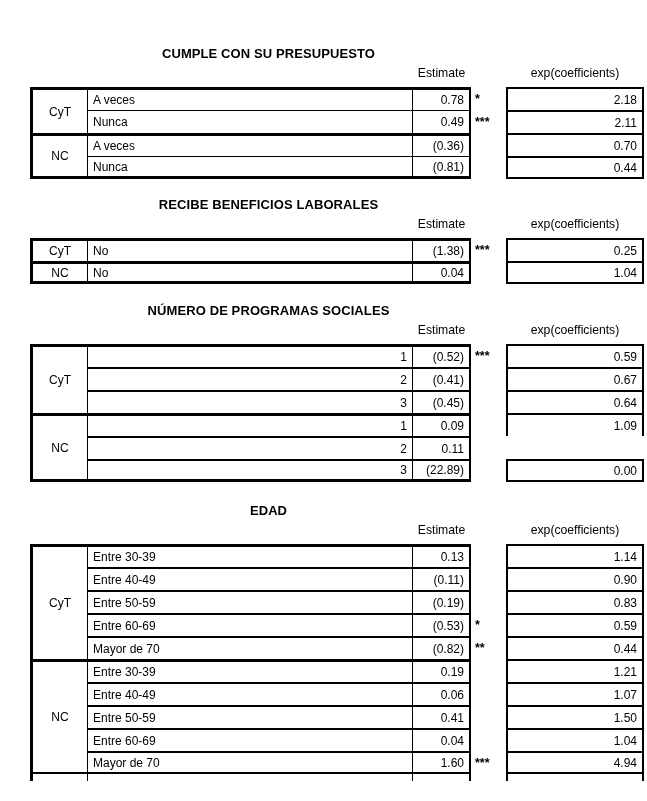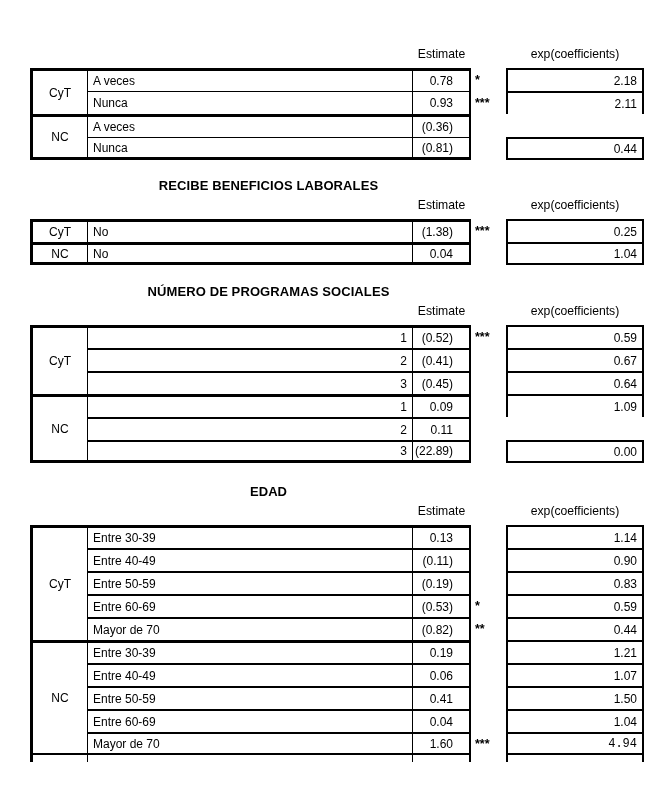--- a/index.html
+++ b/index.html
@@ -52,21 +52,21 @@
     border-left-width: 3px;
     border-right-width: 1.5px;
     border-top-width: 3px;
   }
   .grp-last { border-bottom-width: 3px; }
   .label { grid-column: 2; padding: 0 5px; border-top-width: 2px; justify-content: flex-start; }
   .label.alignr { justify-content: flex-end; }
   .est {
     grid-column: 3;
     justify-content: flex-end;
-    padding-right: 16px;
+    padding-right: 5px;
     border-left-width: 1.5px;
     border-right-width: 2px;
     border-top-width: 2px;
   }
   .stars {
     grid-column: 4;
     padding-left: 4px;
     font-weight: bold;
     font-size: 12.5px;
     justify-content: flex-start;
@@ -94,38 +94,40 @@
   .sliver.group { border-left-width: 3px; border-right-width: 1.5px; }
   .sliver.est { border-left-width: 1.5px; border-right-width: 2px; }
   .sliver.exp { border-left-width: 2px; border-right-width: 2px; }
 </style>
 </head>
 <body>
 
 <div class="doc">
   <div id="sections">
   <section class="section s0">
+    <div class="title">CUMPLE CON SU PRESUPUESTO</div>
     <div class="headrow">
       <div class="head-est">Estimate</div>
       <div class="head-exp">exp(coefficients)</div>
     </div>
     <div class="grid thin">
           <div class="c group" style="grid-area: 1 / 1 / span 2;">CyT</div>
           <div class="c label grp-start" style="grid-area: 1 / 2;">A veces</div>
           <div class="c est grp-start" style="grid-area: 1 / 3;">0.78</div>
           <div class="c stars" style="grid-area: 1 / 4;">*</div>
           <div class="c exp" style="grid-area: 1 / 5;">2.18</div>
           <div class="c label" style="grid-area: 2 / 2;">Nunca</div>
-          <div class="c est" style="grid-area: 2 / 3;">0.93</div>
+          <div class="c est" style="grid-area: 2 / 3;">0.49</div>
           <div class="c stars" style="grid-area: 2 / 4;">***</div>
           <div class="c exp" style="grid-area: 2 / 5;">2.11</div>
           <div class="c group grp-last" style="grid-area: 3 / 1 / span 2;">NC</div>
           <div class="c label grp-start" style="grid-area: 3 / 2;">A veces</div>
           <div class="c est grp-start" style="grid-area: 3 / 3;">(0.36)</div>
           <div class="c stars" style="grid-area: 3 / 4;"></div>
+          <div class="c exp" style="grid-area: 3 / 5;">0.70</div>
           <div class="c label row-last" style="grid-area: 4 / 2;">Nunca</div>
           <div class="c est row-last" style="grid-area: 4 / 3;">(0.81)</div>
           <div class="c stars" style="grid-area: 4 / 4;"></div>
           <div class="c exp row-last" style="grid-area: 4 / 5;">0.44</div>
         </div>
   </section>
 
   <section class="section s1">
     <div class="title">RECIBE BENEFICIOS LABORALES</div>
     <div class="headrow">
@@ -222,21 +224,21 @@
           <div class="c est" style="grid-area: 8 / 3;">0.41</div>
           <div class="c stars" style="grid-area: 8 / 4;"></div>
           <div class="c exp" style="grid-area: 8 / 5;">1.50</div>
           <div class="c label" style="grid-area: 9 / 2;">Entre 60-69</div>
           <div class="c est" style="grid-area: 9 / 3;">0.04</div>
           <div class="c stars" style="grid-area: 9 / 4;"></div>
           <div class="c exp" style="grid-area: 9 / 5;">1.04</div>
           <div class="c label row-last" style="grid-area: 10 / 2;">Mayor de 70</div>
           <div class="c est row-last" style="grid-area: 10 / 3;">1.60</div>
           <div class="c stars" style="grid-area: 10 / 4;">***</div>
-          <div class="c exp row-last" style="grid-area: 10 / 5; font-family: Liberation Mono, monospace;">4.94</div>
+          <div class="c exp row-last" style="grid-area: 10 / 5;">4.94</div>
           <div class="c sliver group" style="grid-area: 11 / 1;"></div>
           <div class="c sliver label" style="grid-area: 11 / 2;"></div>
           <div class="c sliver est" style="grid-area: 11 / 3;"></div>
           <div class="c sliver exp" style="grid-area: 11 / 5;"></div>
         </div>
   </section>
 </div>
 </div>
 
 </body></html>

